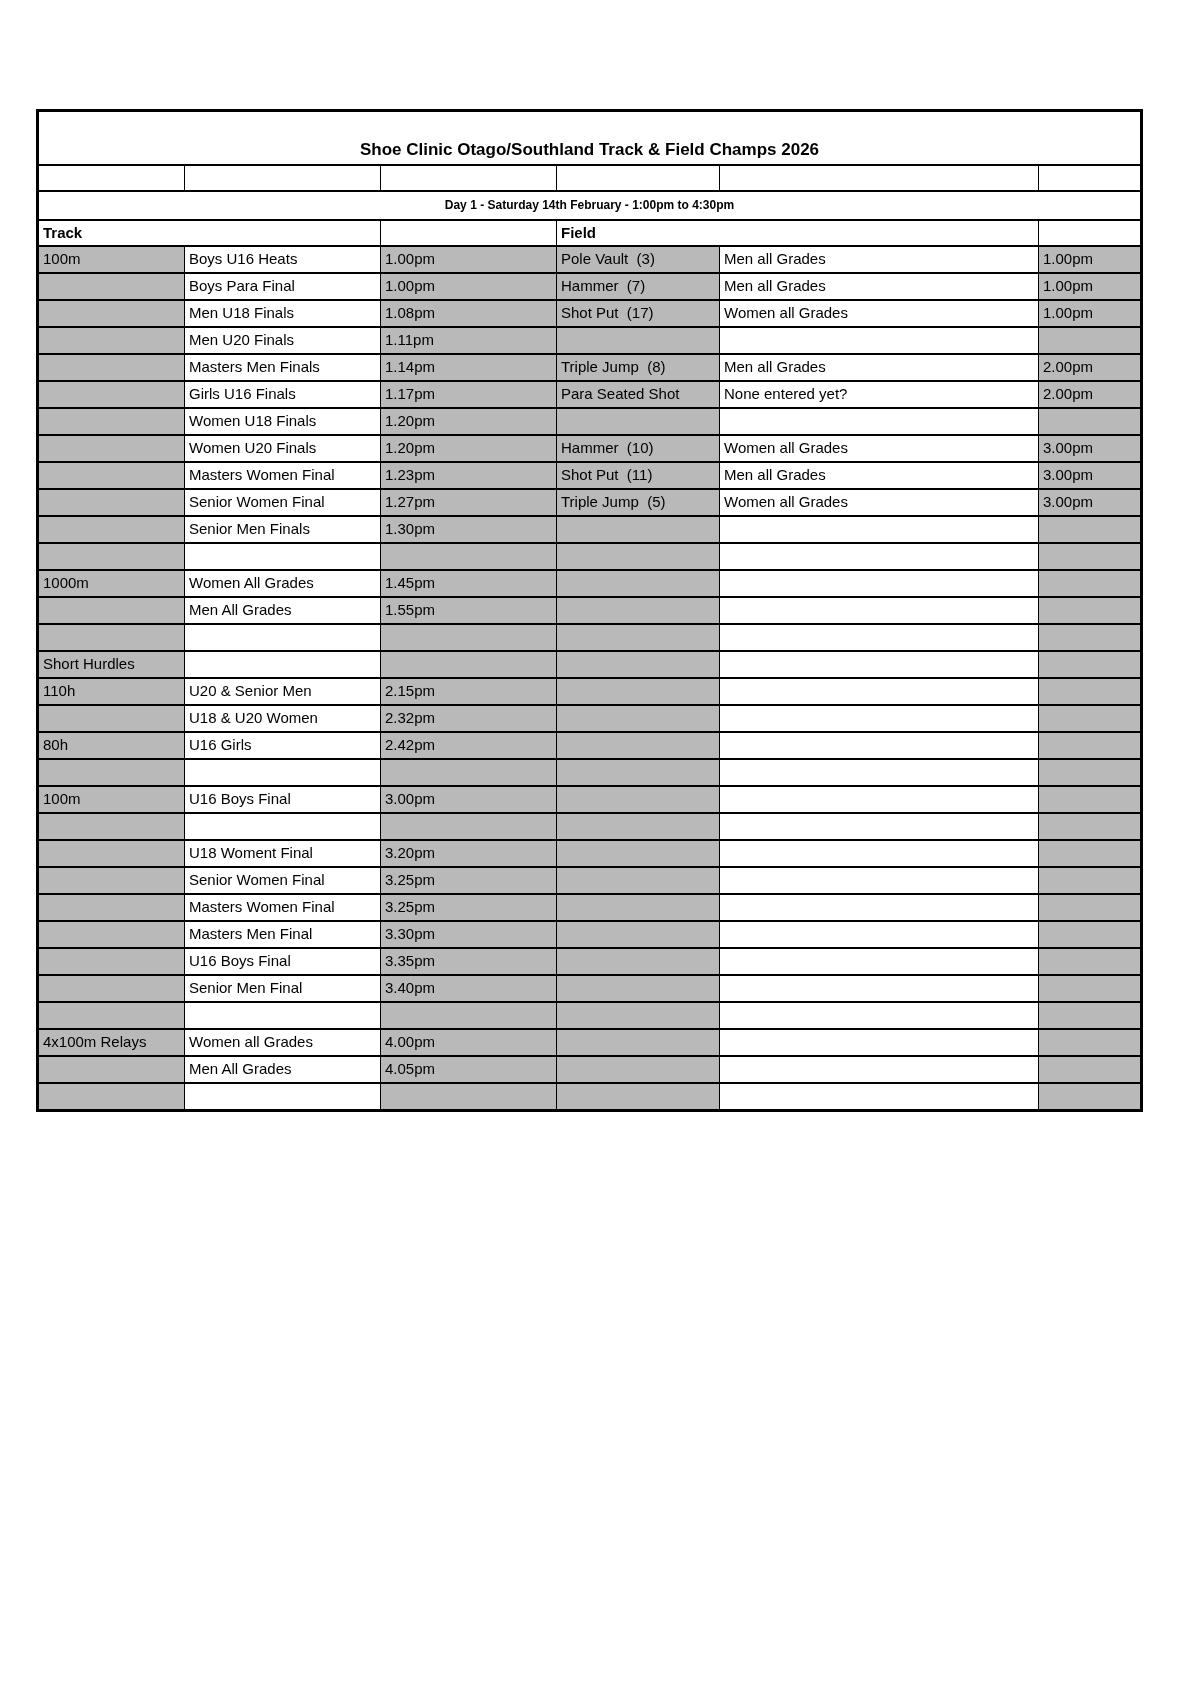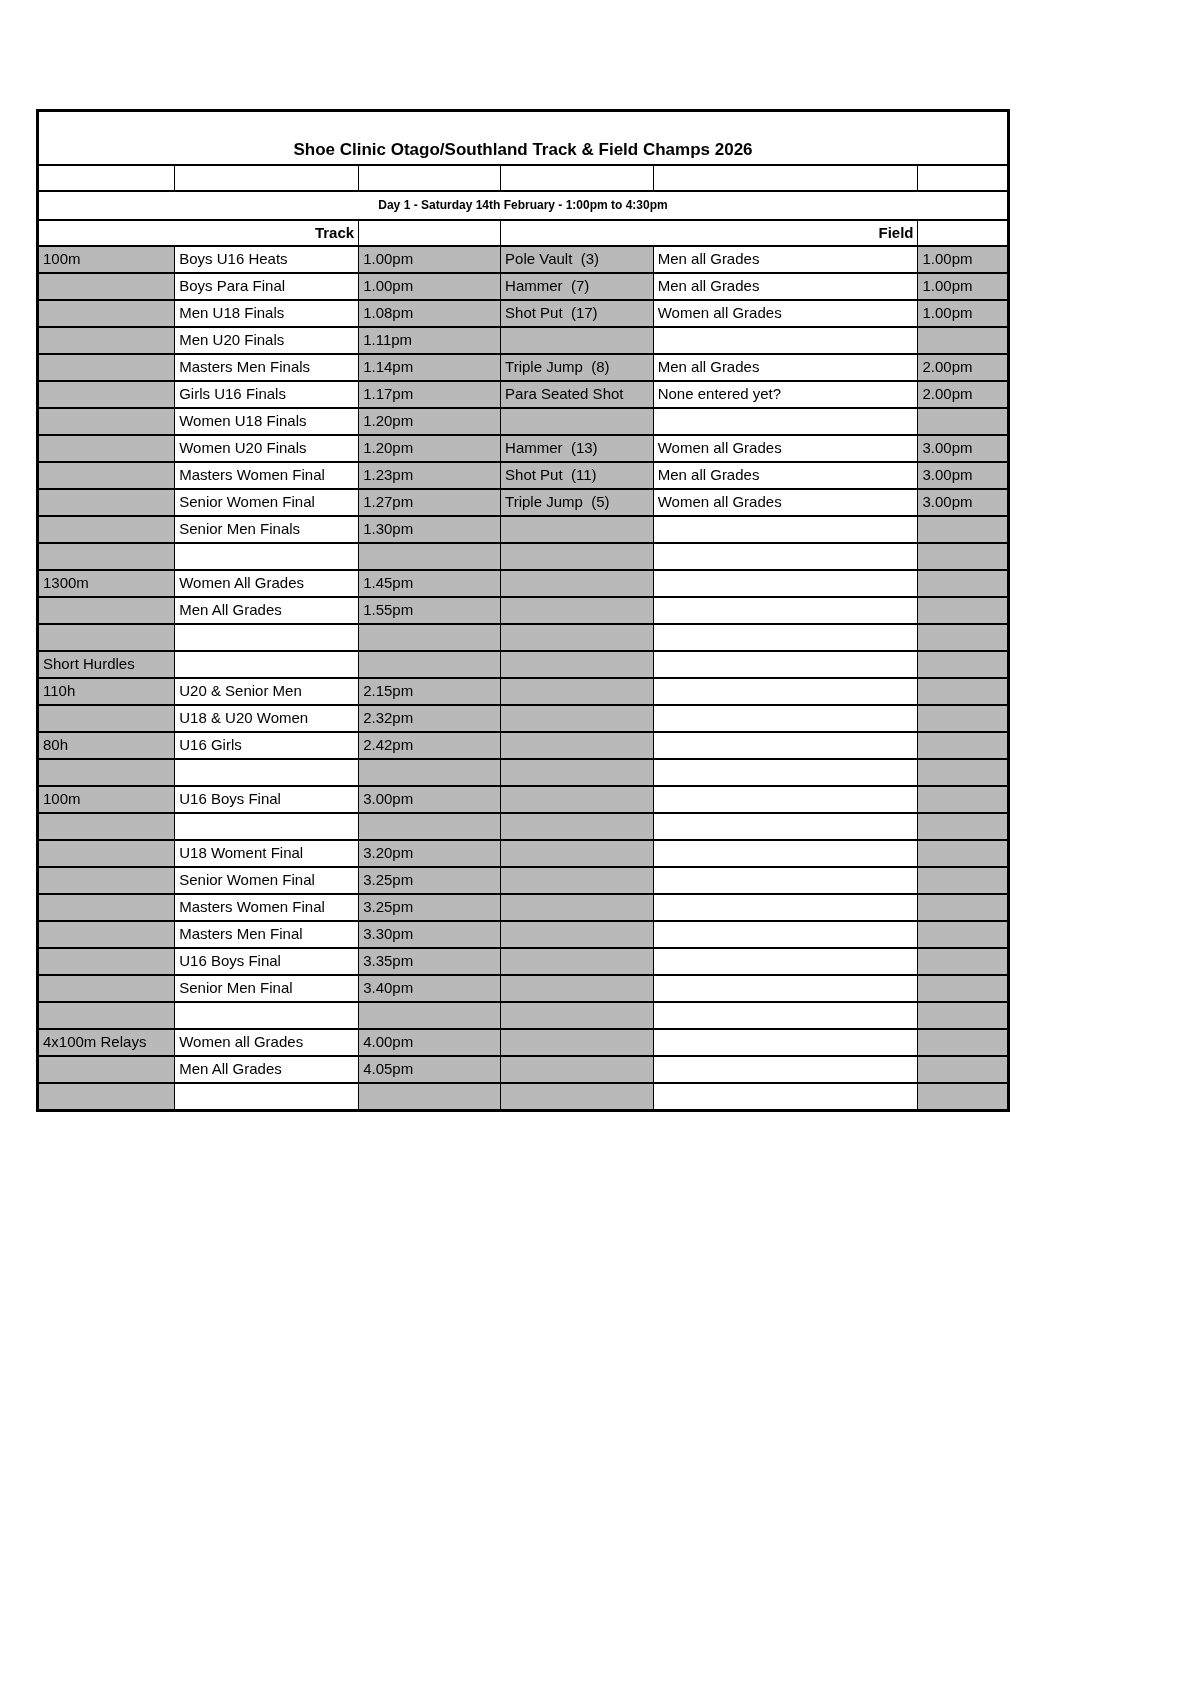--- a/index.html
+++ b/index.html
@@ -8,21 +8,21 @@
     --border-col:#000000;
     --page-bg:#ffffff;
   }
   html,body{margin:0;padding:0;}
   body{
     width:1190px;height:1683px;
     background:var(--page-bg);
     font-family:"Liberation Sans", sans-serif;
     position:relative;
   }
-  .page{position:absolute;left:0;top:0;width:1010px;height:1683px;background:var(--page-bg);}
+  .page{position:absolute;left:0;top:0;width:1190px;height:1683px;background:var(--page-bg);}
   table.schedule{
     position:absolute;left:36px;top:109px;
     border-collapse:collapse;table-layout:fixed;
     border:3px solid var(--border-col);
   }
   table.schedule td{
     border:solid var(--border-col);
     border-width:2px 1.5px;
     font-size:15px;line-height:1.1;
     color:#000;
@@ -41,21 +41,21 @@
     padding-bottom:4px;
     background:var(--cell-white);
   }
   tr.spacer-row td{height:24px;background:var(--cell-white);}
   tr.day-row td{
     height:27px;font-weight:bold;font-size:12px;
     text-align:center;background:var(--cell-white);
   }
   tr.section-row td{
     height:24px;font-weight:bold;font-size:15px;
-    text-align:right;background:var(--cell-white);
+    text-align:left;background:var(--cell-white);
   }
 </style>
 </head>
 <body>
 
 <div class="page">
   <table class="schedule">
     <colgroup>
       <col style="width:147px">
       <col style="width:196px">
@@ -140,21 +140,21 @@
           <td class="white">Women U18 Finals</td>
           <td class="gray">1.20pm</td>
           <td class="gray"></td>
           <td class="white"></td>
           <td class="gray"></td>
         </tr>
         <tr>
           <td class="gray"></td>
           <td class="white">Women U20 Finals</td>
           <td class="gray">1.20pm</td>
-          <td class="gray">Hammer  (13)</td>
+          <td class="gray">Hammer  (10)</td>
           <td class="white">Women all Grades</td>
           <td class="gray">3.00pm</td>
         </tr>
         <tr>
           <td class="gray"></td>
           <td class="white">Masters Women Final</td>
           <td class="gray">1.23pm</td>
           <td class="gray">Shot Put  (11)</td>
           <td class="white">Men all Grades</td>
           <td class="gray">3.00pm</td>
@@ -177,21 +177,21 @@
         </tr>
         <tr>
           <td class="gray"></td>
           <td class="white"></td>
           <td class="gray"></td>
           <td class="gray"></td>
           <td class="white"></td>
           <td class="gray"></td>
         </tr>
         <tr>
-          <td class="gray">1300m</td>
+          <td class="gray">1000m</td>
           <td class="white">Women All Grades</td>
           <td class="gray">1.45pm</td>
           <td class="gray"></td>
           <td class="white"></td>
           <td class="gray"></td>
         </tr>
         <tr>
           <td class="gray"></td>
           <td class="white">Men All Grades</td>
           <td class="gray">1.55pm</td>

